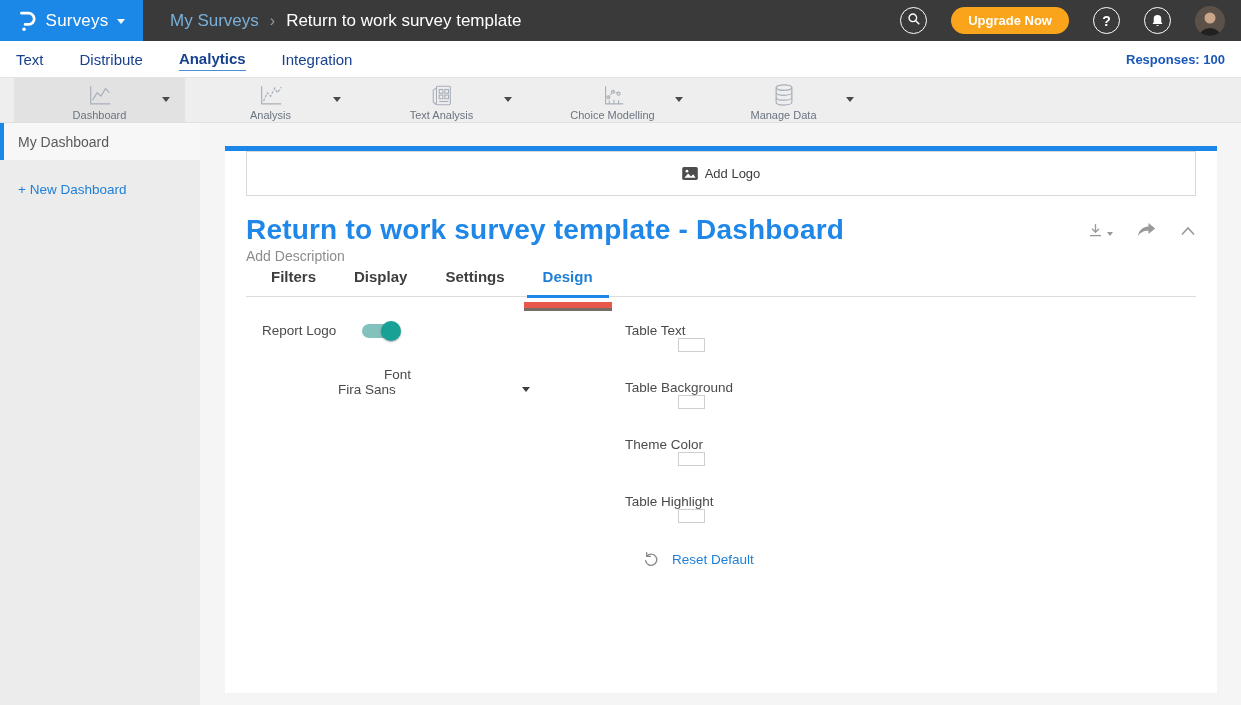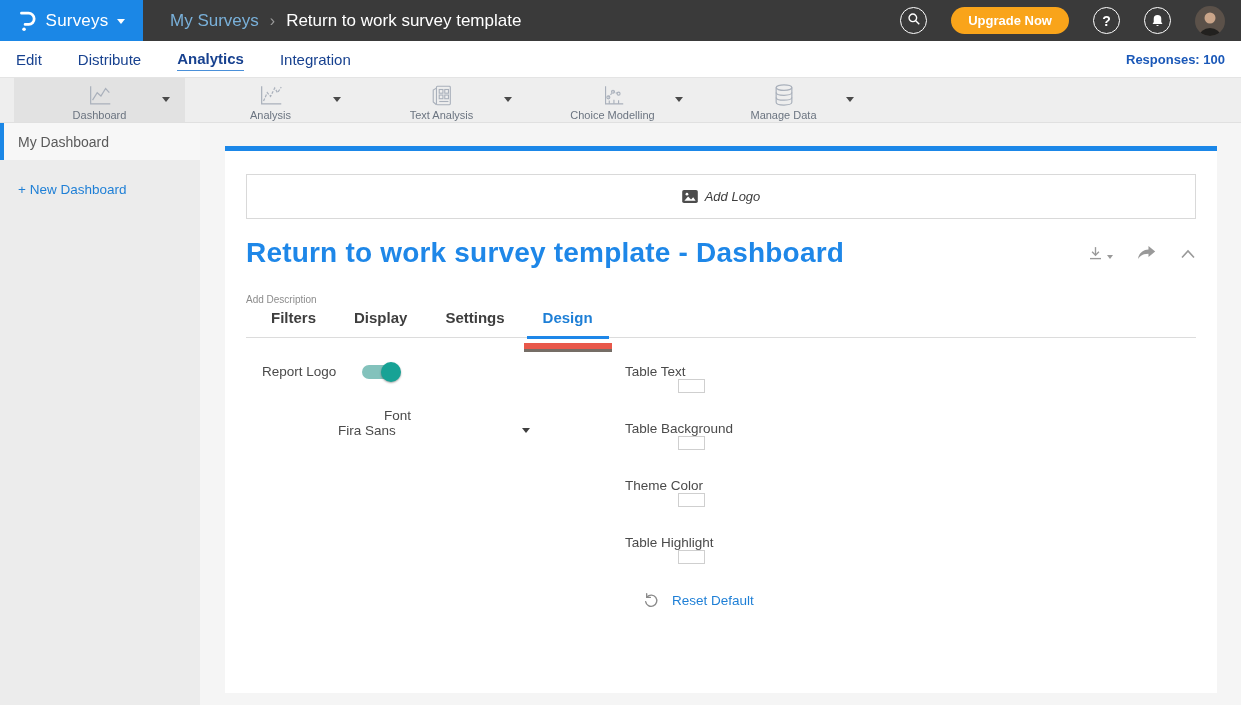--- a/index.html
+++ b/index.html
@@ -38,28 +38,28 @@
 
   
   .workspace { display:flex; height:582px; }
   .sidebar { width:200px; background:#ececec; flex:none; }
   .side-item { height:37px; background:#f7f7f7; border-left:4px solid #1b87e6; display:flex; align-items:center; padding-left:14px; color:#5a5a5a; font-size:14px; cursor:pointer; }
   .new-dash { margin:22px 0 0 18px; color:#1e7fd6; font-size:13.5px; cursor:pointer; }
   .main { flex:1; padding:23px 24px 12px 25px; background:#f5f5f5; }
 
   
   .card { background:#fff; border-top:5px solid #1b87e8; min-height:547px; padding:0 21px; }
-  .addlogo-box { margin-top:23px; height:45px; border:1px solid #d9d9d9; display:flex; align-items:center; justify-content:center; gap:7px; cursor:pointer;font-style:italic; }
+  .addlogo-box { height:45px; border:1px solid #d9d9d9; display:flex; align-items:center; justify-content:center; gap:7px; cursor:pointer; }
   .addlogo-box span { font-size:13px; color:#3d3d3d; font-weight:500; }
   .title-row { display:flex; align-items:flex-start; margin-top:18px; }
   .page-title { color:#1e87e8; font-size:28px; font-weight:600; letter-spacing:.2px; }
   .title-actions { margin-left:auto; display:flex; align-items:center; gap:24px; padding-top:8px; }
   .title-actions .act { display:flex; align-items:center; cursor:pointer; color:#999; }
   .dl-caret { width:0; height:0; border-left:3.5px solid transparent; border-right:3.5px solid transparent; border-top:4.5px solid #999; margin-left:3px; margin-top:7px; }
-  .description { color:#8c8c8c; font-size:10px; margin-top:25px; cursor:pointer; }
+  .description { color:#8c8c8c; font-size:14px; margin-top:2px; cursor:pointer; }
 
   
   .tabs { margin-top:4px; padding-left:25px; display:flex; gap:38px; border-bottom:1px solid #dcdcdc; }
   .tab { font-size:15px; font-weight:600; color:#3e3e3e; padding-bottom:11px; cursor:pointer; position:relative; }
   .tab.active { color:#1e7fd6; }
   .tab-underline { position:absolute; left:-16px; right:-16px; bottom:-2px; height:3px; background:#1e87e8; }
   .annotation { position:absolute; left:-19px; right:-19px; bottom:-12px; height:6px; background:#e8584a; box-shadow:0 3px 0 rgba(93,83,75,.85); }
 
   
   .settings { display:flex; margin-top:26px; }
@@ -124,21 +124,21 @@
       <svg width="30" height="30" viewBox="0 0 30 30">
           <rect width="30" height="30" fill="#5b5149"></rect>
           <circle cx="15" cy="12" r="5.5" fill="#caa589"></circle>
           <path d="M4 31a11 9 0 0 1 22 0z" fill="#22211f"></path>
         </svg>
     </div>
   </div>
 </div>
 
 <div class="surveynav">
-  <span class="nav-item">Edit</span>
+  <span class="nav-item">Text</span>
   <span class="nav-item">Distribute</span>
   <span class="nav-item active">Analytics</span>
   <span class="nav-item">Integration</span>
   <span class="responses">Responses: 100</span>
 </div>
 
 <div class="toolbar">
   <div class="tool-cell selected">
     <span class="tool-icon">
       <svg width="28" height="23" viewBox="0 0 30 24" fill="none" stroke="#a9b0bb" stroke-width="1.3">

